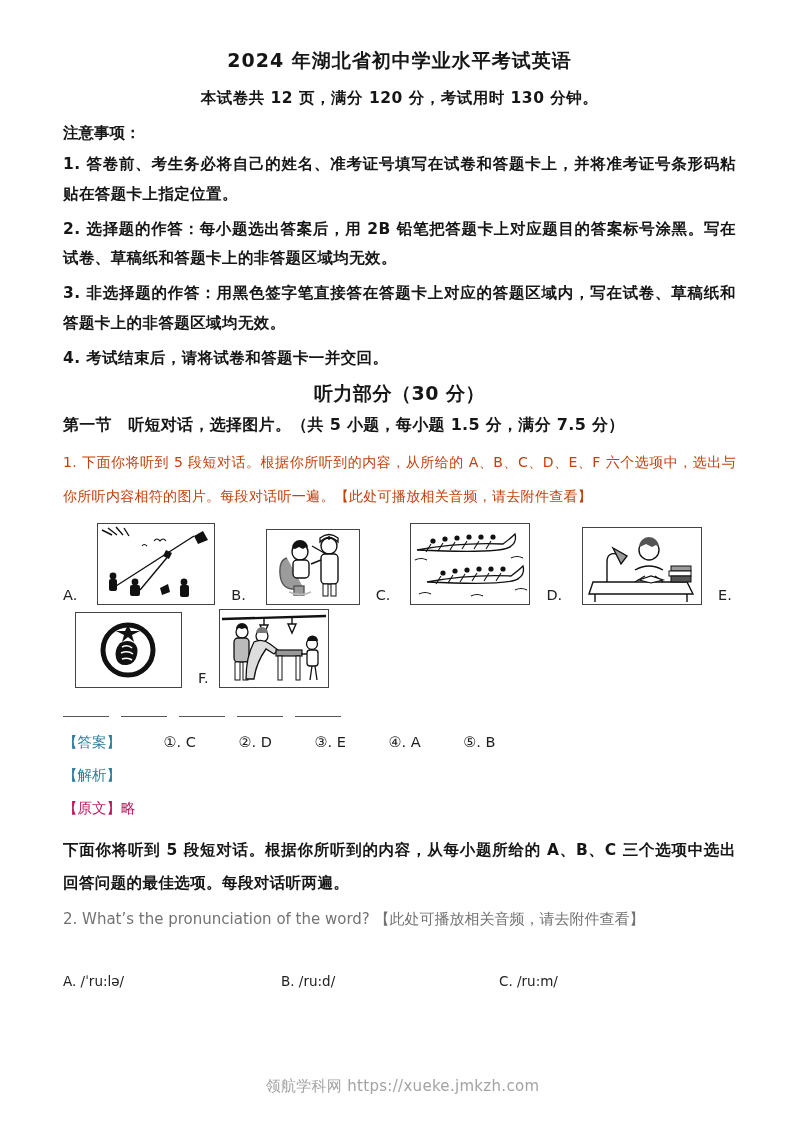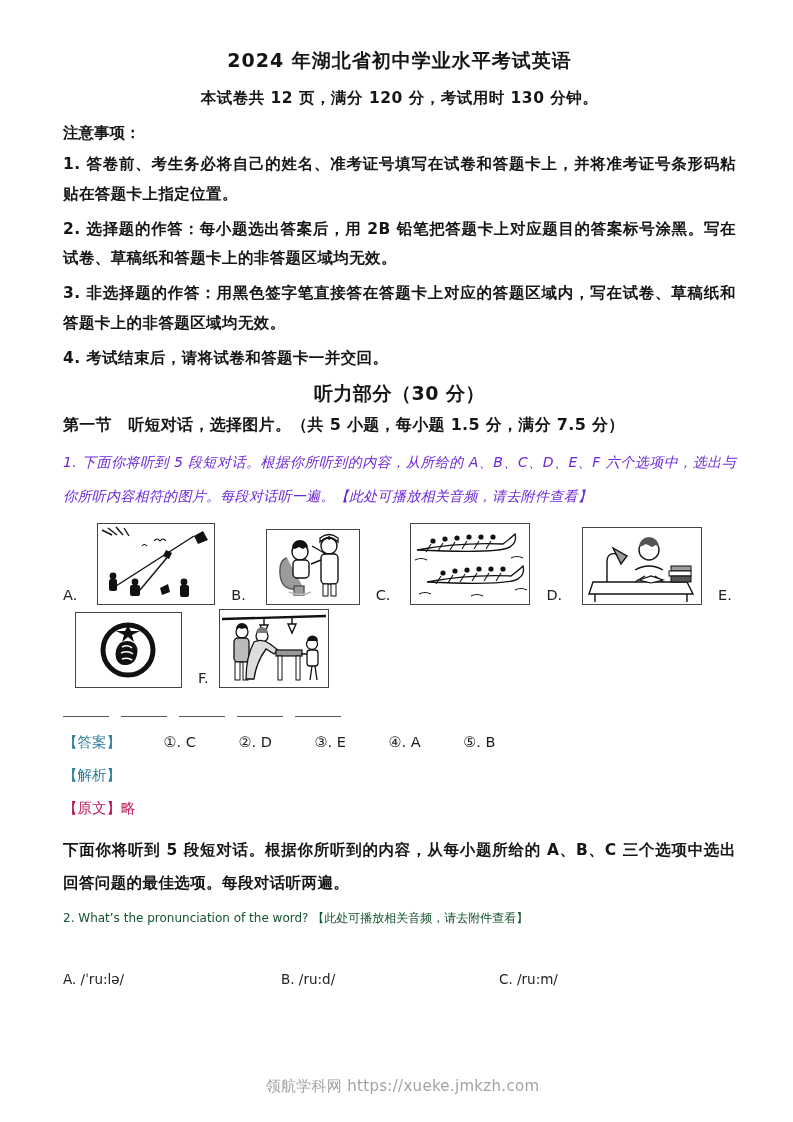--- a/index.html
+++ b/index.html
@@ -28,21 +28,21 @@
     margin:0 0 5px 0;text-align:justify;
   }
   .part-heading{
     text-align:center;font-size:19px;font-weight:700;margin:8px 0 8px 0;letter-spacing:.5px;
   }
   .section-heading{
     font-size:16px;font-weight:700;margin:0 0 10px 0;letter-spacing:.3px;
   }
   .question-text{
     font-size:14px;font-weight:400;line-height:2.4;letter-spacing:.3px;
-    margin:0 0 10px 0;text-align:justify;color:#6d28d9;font-style:italic;
+    margin:0 0 10px 0;text-align:justify;color:#c2410c;
   }
   
   .pic-row1{
     display:flex;align-items:flex-end;justify-content:space-between;
     margin:6px 0 4px 0;
   }
   .pic-row2{
     display:flex;align-items:flex-end;
     margin:2px 0 10px 0;
   }
@@ -63,21 +63,21 @@
   .tag{color:#2e7d9c;}
   .answer-item{display:inline-block;margin-left:38px;}
   .answer-item:first-of-type{margin-left:34px;}
   .analysis-line{font-size:14.5px;margin:0 0 14px 0;}
   .origin-line{font-size:14.5px;margin:0 0 16px 0;color:#be185d;}
   .s2-heading{font-size:16px;font-weight:700;margin:0 0 10px 0;letter-spacing:.3px;}
   .s2-para{
     font-size:15.5px;font-weight:700;line-height:2.1;letter-spacing:.4px;
     margin:0 0 10px 0;text-align:justify;
   }
-  .q2-text{font-size:12px;color:#14532d;margin:6px 0 0 0;}
+  .q2-text{font-size:15px;color:#737373;margin:6px 0 0 0;}
   .options-row{
     display:flex;margin:44px 0 0 0;font-size:13.5px;color:#222;
   }
   .option{width:218px;}
   .option:last-child{width:auto;}
   .footer{
     position:absolute;left:12px;right:0;bottom:26px;
     text-align:center;font-size:15px;color:#a3a3a3;letter-spacing:.3px;
   }
   .footer a{color:#a3a3a3;text-decoration:none;}

